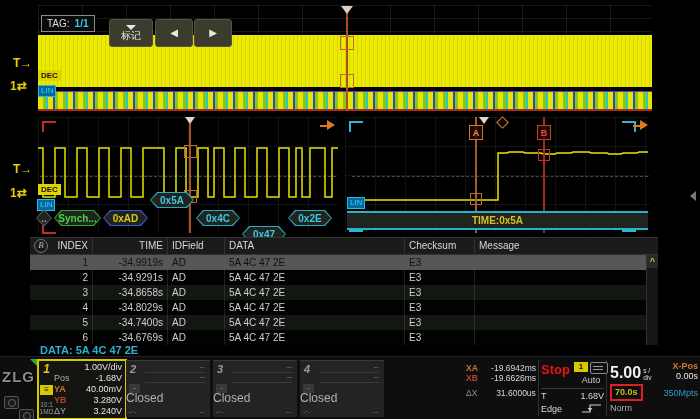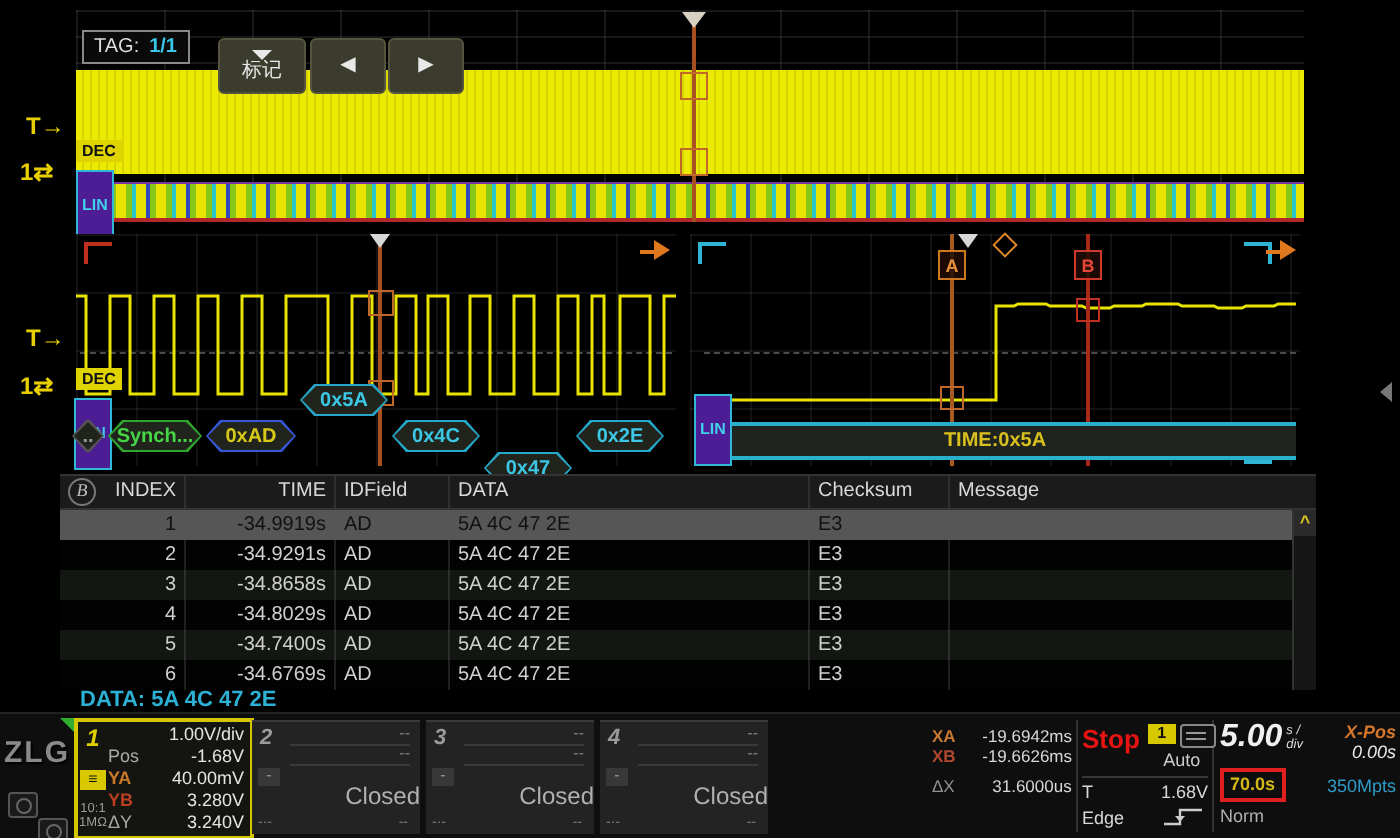--- a/index.html
+++ b/index.html
@@ -22,21 +22,21 @@
 
   .tag-box{left:41px;top:15px;height:15px;border:1px solid #8a8a8a;background:#0a0a0a;
     display:flex;align-items:center;gap:5px;padding:0 5px;font-size:10px;}
   .tag-box .v{color:#38c8e8;font-weight:bold;}
   .tbtn{top:19px;height:26px;background:#3c3c2e;border:1px solid #55553f;border-radius:3px;
     display:flex;flex-direction:column;align-items:center;justify-content:center;color:#e8e8e8;font-size:10px;line-height:10px;cursor:default;}
   .caret{width:0;height:0;border-left:5px solid transparent;border-right:5px solid transparent;border-top:5px solid #e8e8e8;margin-bottom:1px;}
 
   .ylabel{color:#e8d000;font-weight:bold;font-size:12px;line-height:12px;}
   .dec-badge{background:#e0d400;color:#111;font-size:8px;font-weight:bold;padding:1px 3px;line-height:9px;}
-  .lin-badge{border:1px solid #30b8d8;color:#40d0e8;background:#4c1d95;font-size:8px;font-weight:bold;padding:12px 2px;line-height:10px;}
+  .lin-badge{border:1px solid #30b8d8;color:#40d0e8;background:#0369a1;font-size:8px;font-weight:normal;padding:0 2px;line-height:10px;}
 
   
   .panel{background:#000;
     background-image:repeating-linear-gradient(to right,rgba(80,80,80,.22) 0 1px,transparent 1px 30px),
                      repeating-linear-gradient(to bottom,rgba(80,80,80,.22) 0 1px,transparent 1px 29px);}
   .dashline{border-top:1px dashed #4a4a4a;height:0;}
   .cnr{width:12px;height:9px;}
   .cnr.red-tl{border-left:2px solid #c03020;border-top:2px solid #c03020;}
   .cnr.red-bl{border-left:2px solid #c03020;border-bottom:2px solid #c03020;}
   .cnr.cy-tl{border-left:2px solid #2fb4d4;border-top:2px solid #2fb4d4;}
@@ -99,21 +99,21 @@
   .vrow .lab{margin-right:auto;color:#aaa;}
   .lab.ya{color:#c87828;font-weight:bold;}
   .lab.yb{color:#b84020;font-weight:bold;}
   .vrow .val{color:#e4e4e4;}
 
   .chblk{top:360px;width:84px;height:56px;background:#232323;border-top:1px solid #3a3a3a;font-size:8px;color:#808080;}
   .chblk .hd{position:absolute;left:4px;top:2px;color:#9a9a9a;font-weight:bold;font-style:italic;font-size:11px;}
   .chblk .d1{position:absolute;right:5px;top:1px;width:60px;text-align:right;border-bottom:1px solid #3a3a3a;padding-bottom:1px;}
   .chblk .d2{position:absolute;right:5px;top:11px;width:60px;text-align:right;border-bottom:1px solid #3a3a3a;padding-bottom:1px;}
   .chblk .minus{position:absolute;left:3px;top:23px;width:11px;height:9px;background:#383838;color:#999;text-align:center;line-height:8px;}
-  .chblk .state{position:absolute;left:0;right:0;top:30px;text-align:right;color:#b0b0b0;font-size:12px;}
+  .chblk .state{position:absolute;left:0;right:0;top:30px;text-align:left;color:#b0b0b0;font-size:12px;}
   .chblk .f1{position:absolute;left:3px;bottom:2px;font-size:7px;}
   .chblk .f2{position:absolute;right:6px;bottom:2px;font-size:7px;}
 
   .meas{font-size:8.5px;line-height:10px;display:flex;gap:12px;}
   .meas .lab{width:18px;color:#909090;}
   .meas .lab.xa{color:#c87830;font-weight:bold;}
   .meas .lab.xb{color:#b04830;font-weight:bold;}
   .meas .val{flex:1;text-align:center;color:#d8d8d8;}
 
   .vsep{width:1px;background:#323232;top:360px;height:56px;}
@@ -416,21 +416,21 @@
     <div class="runrow" style="margin-top:2px;align-items:center;">
       <span>Edge</span>
       <svg width="24" height="11">
         <path d="M2,9 H10 V2 H21" fill="none" stroke="#cccccc" stroke-width="1.2"></path>
         <path d="M10,5 l-2.5,3 h5 z" fill="#cccccc" transform="rotate(180 10 6.5)"></path>
       </svg>
     </div>
   </div>
 
   <div class="abs" style="left:610px;top:361px;width:88px;">
-    <div style="display:flex;align-items:flex-start;font-style:italic;">
+    <div style="display:flex;align-items:flex-end;">
       <span id="tb-val">5.00</span>
       <span class="unitcol" style="margin-left:2px;margin-top:2px;">
         <div>s /</div>
         <div>div</div>
       </span>
       <span style="margin-left:auto;text-align:right;">
         <div class="xpos-lab">X-Pos</div>
         <div style="font-size:9px;color:#e8e8e8;">0.00s</div>
       </span>
     </div>

